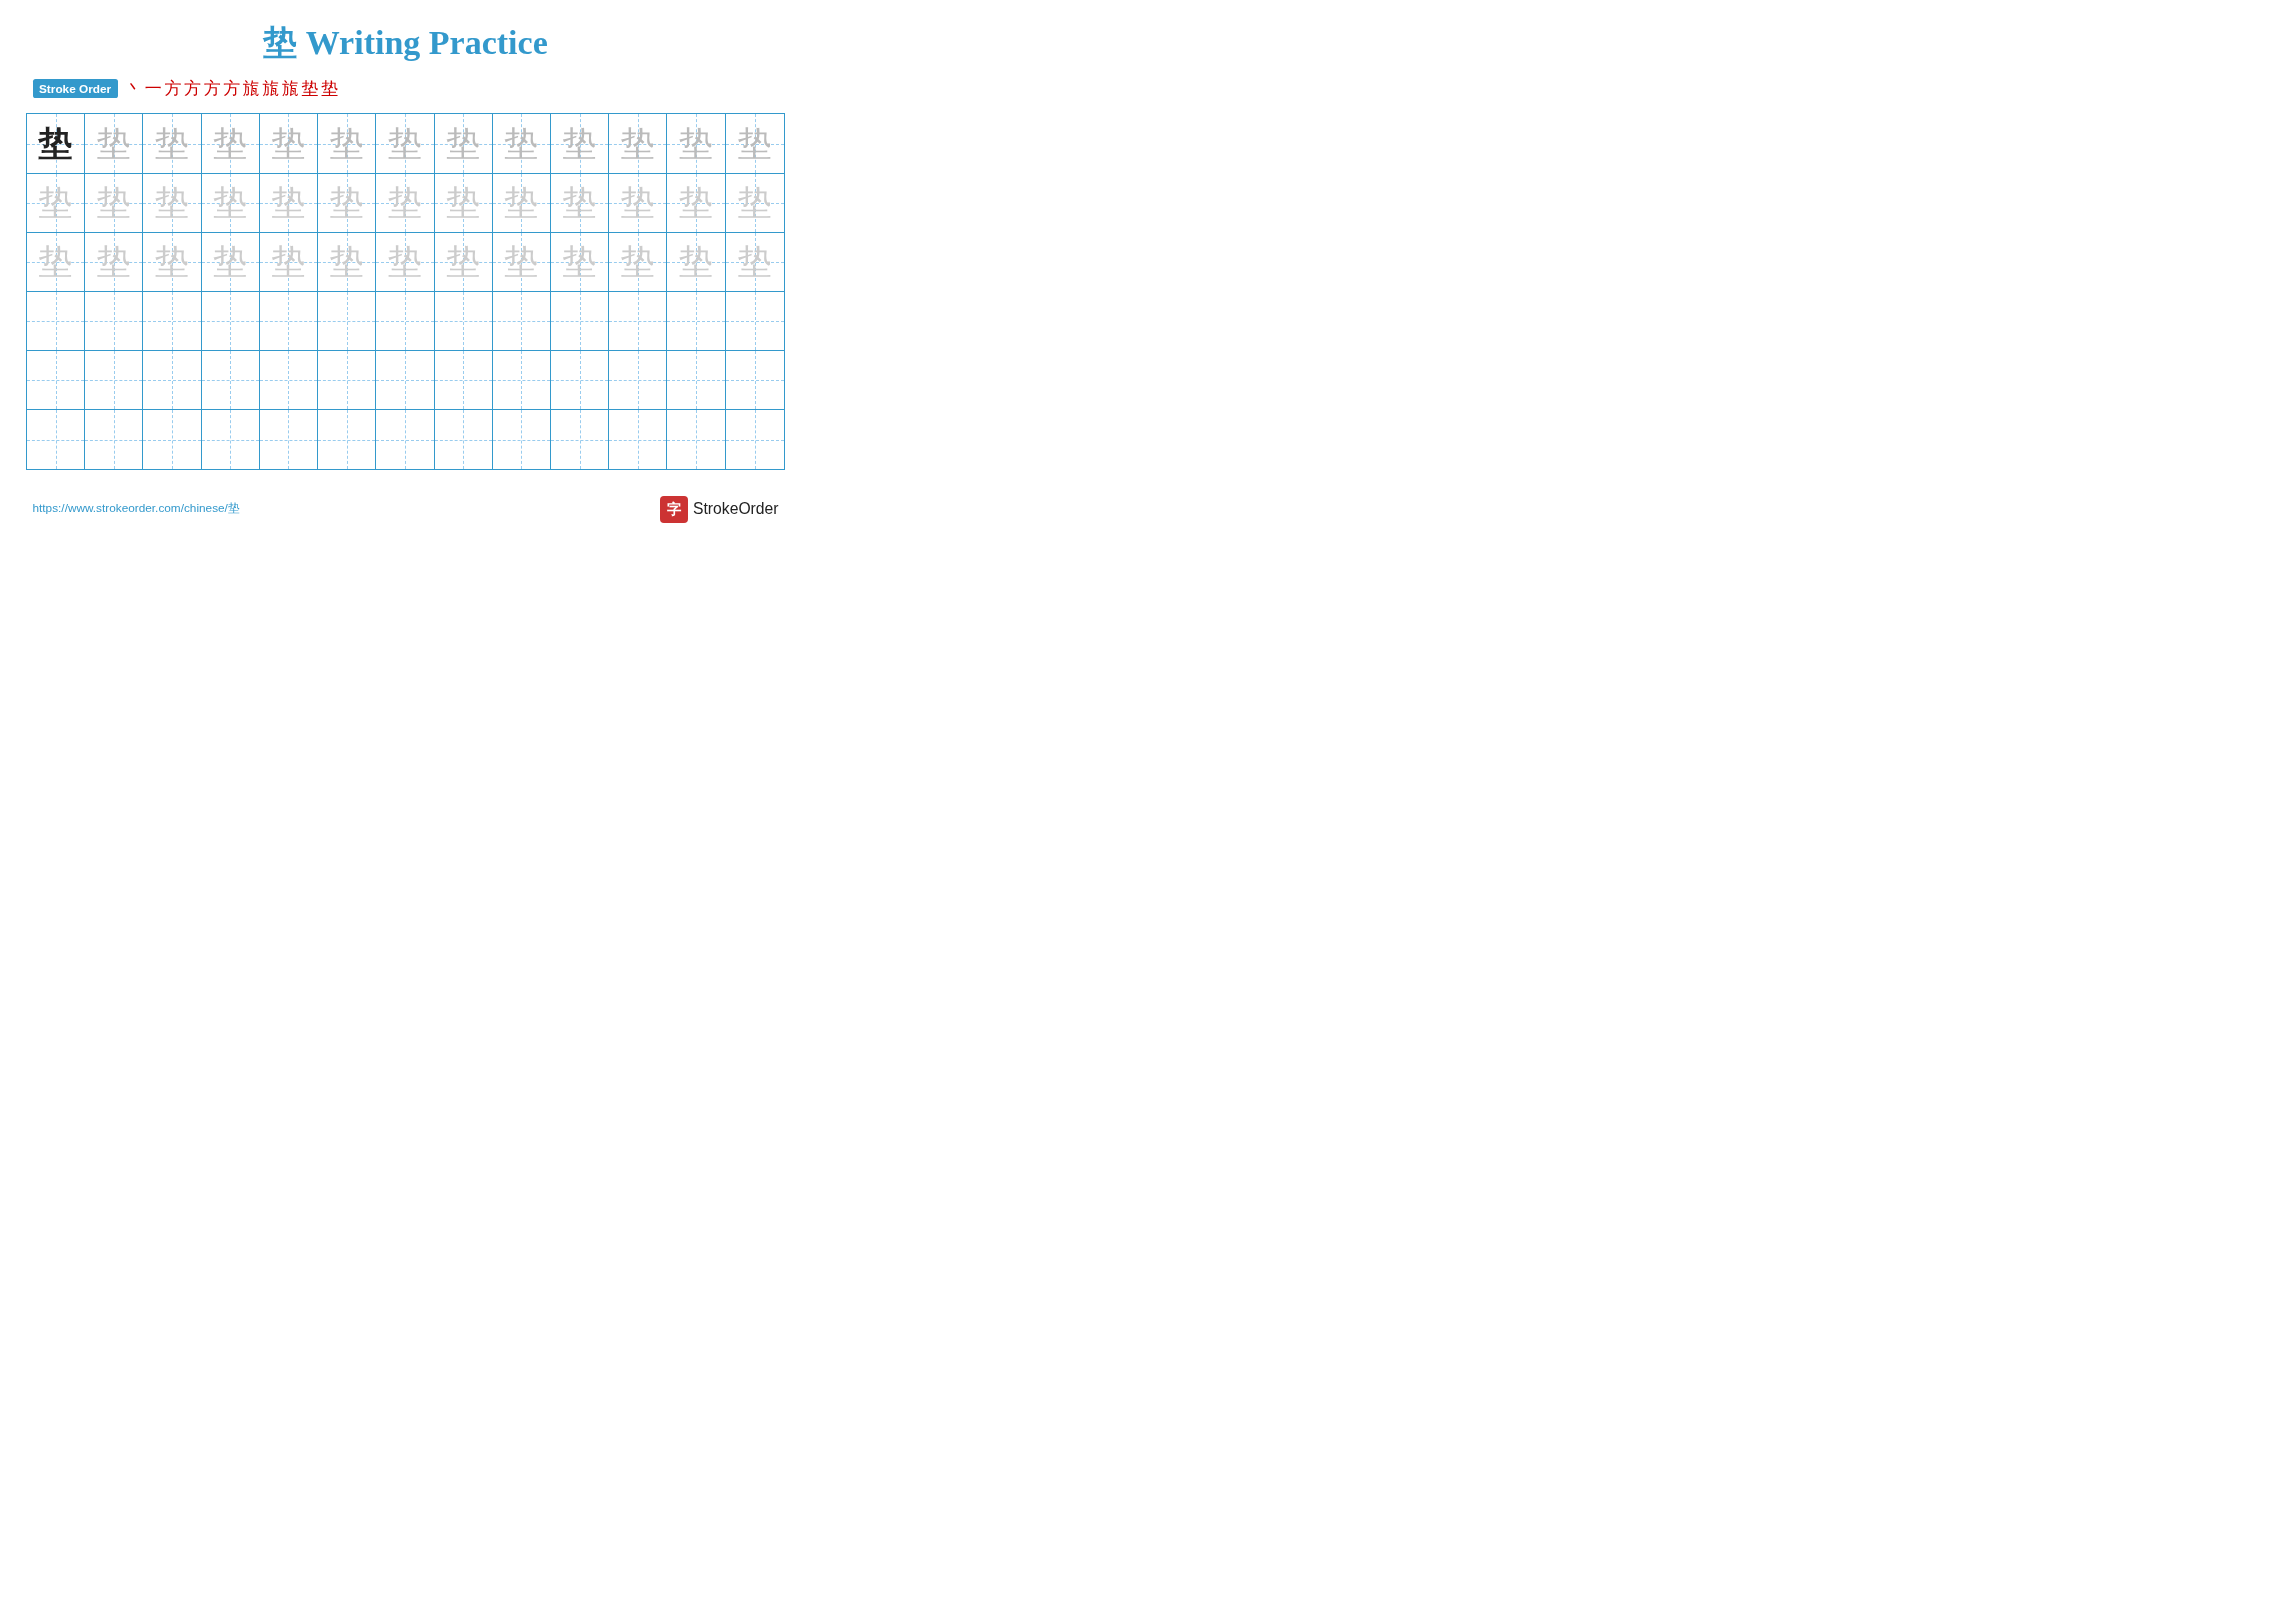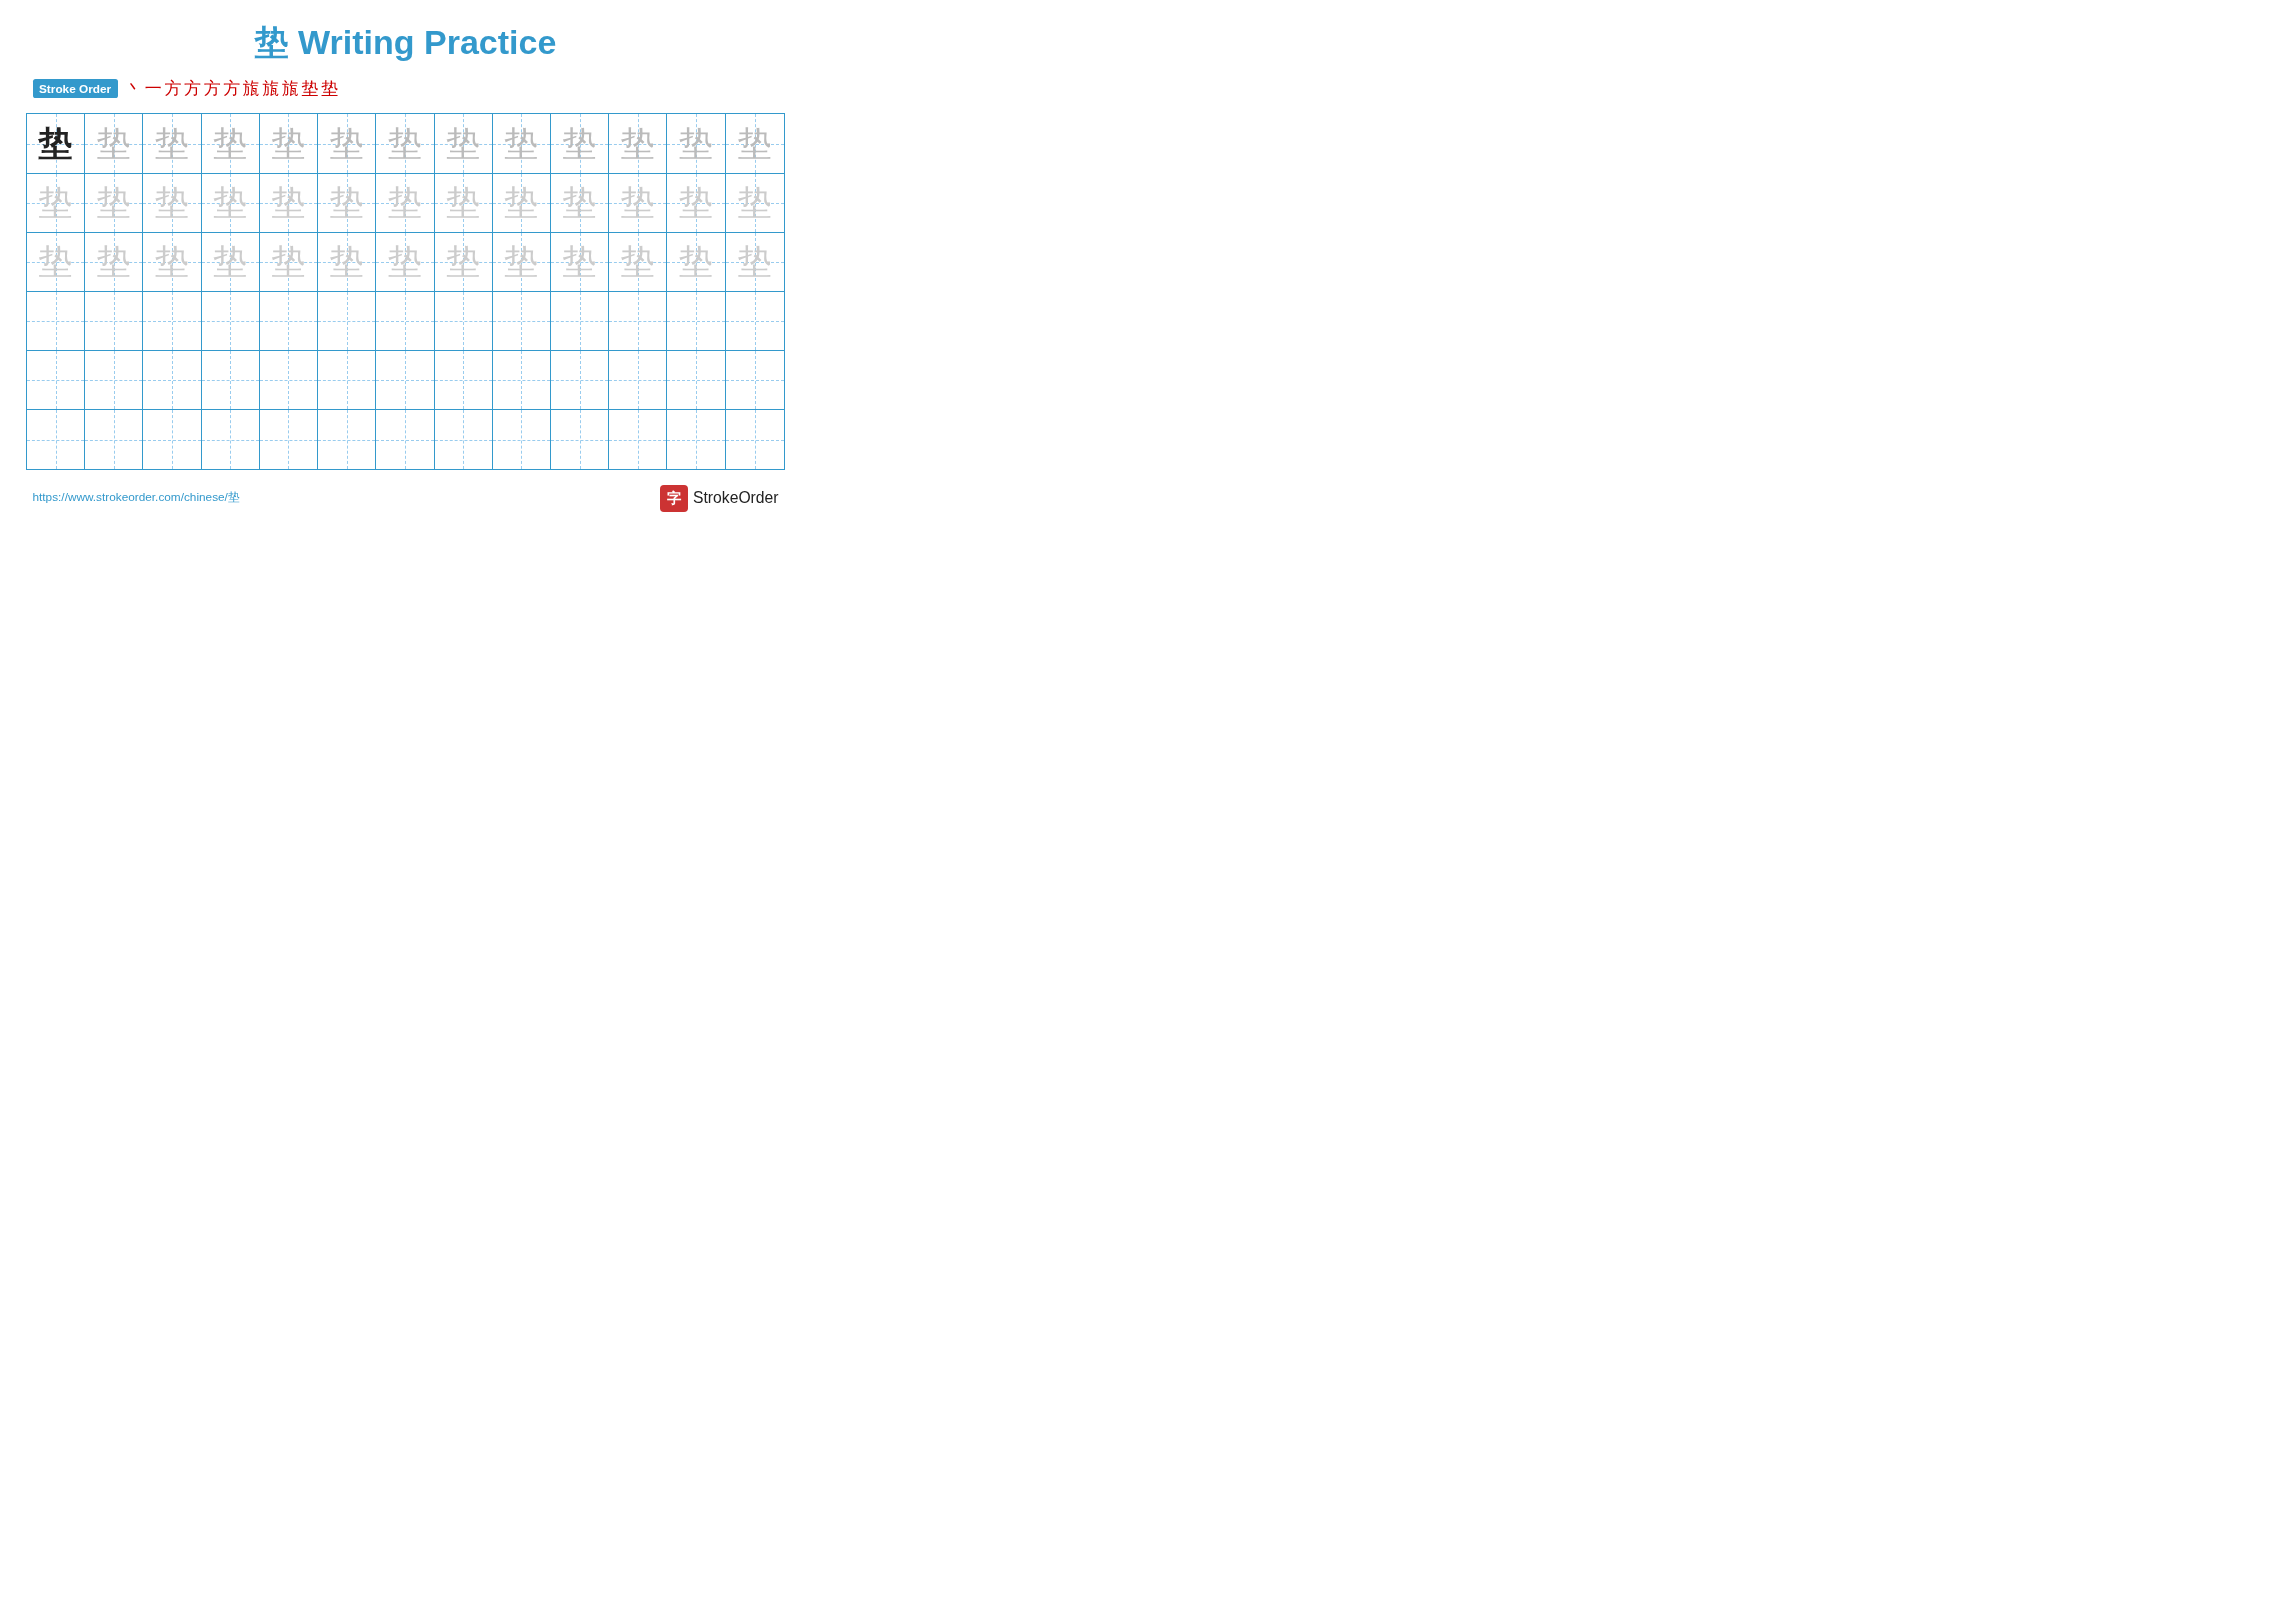--- a/index.html
+++ b/index.html
@@ -10,20 +10,21 @@
       min-height: 574px;
       padding: 19.6px 26px;
     }
 
     .page-title {
       text-align: center;
       font-size: 34px;
       font-weight: bold;
       color: #3399cc;
       margin-bottom: 11.8px;
+      font-family: Liberation Serif, serif;
     }
 
     .stroke-order-row {
       display: flex;
       align-items: center;
       gap: 7px;
       margin-bottom: 13px;
       padding-left: 6.5px;
     }
 
@@ -119,21 +120,21 @@
 
     .cell-char.medium {
       color: #bbbbbb;
     }
 
     
     .footer {
       display: flex;
       justify-content: space-between;
       align-items: center;
-      margin-top: 15px;
+      margin-top: 26px;
       padding: 0 6.5px;
     }
 
     .footer-url {
       color: #3399cc;
       font-size: 11.8px;
     }
 
     .footer-brand {
       display: flex;

